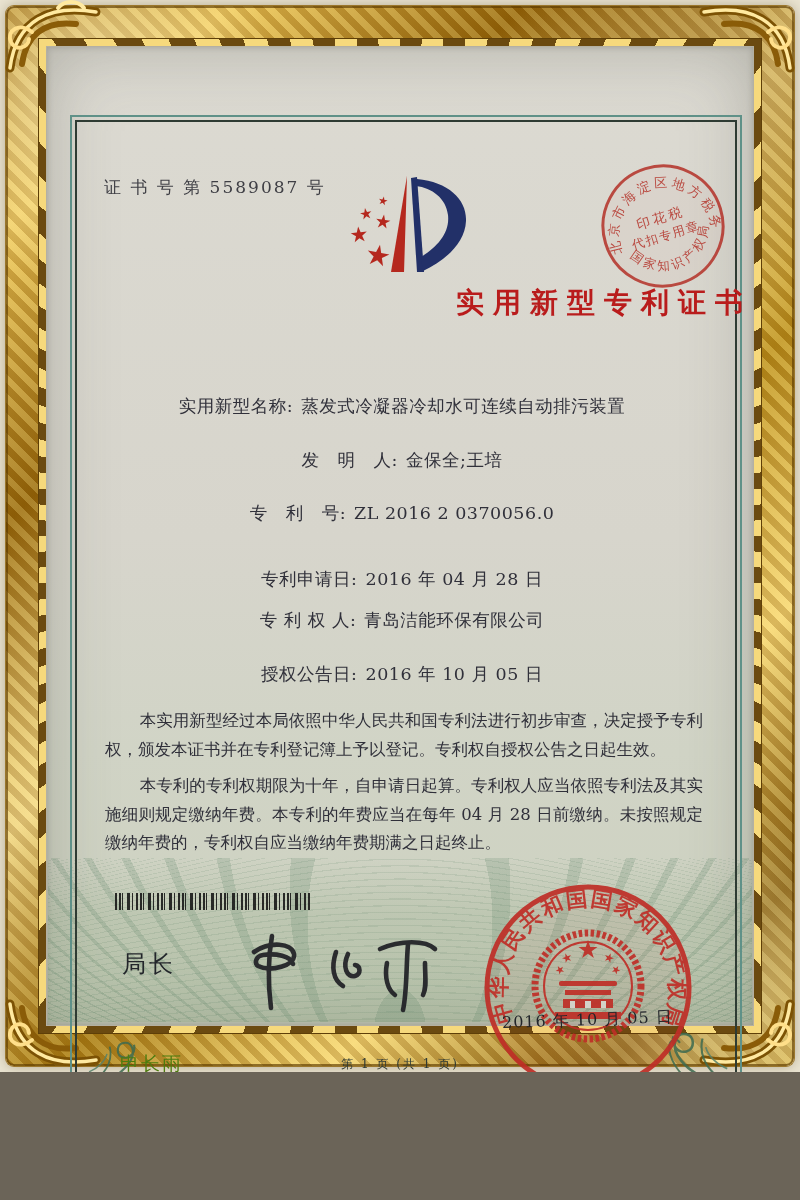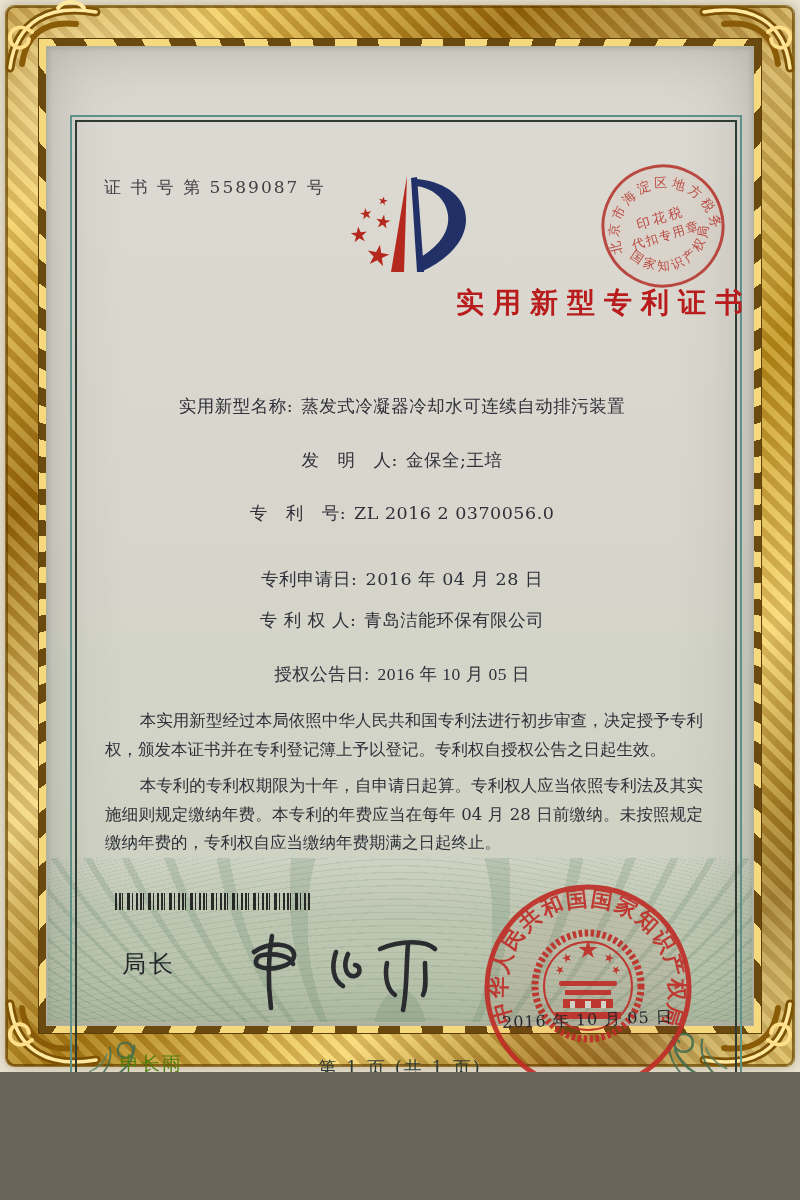--- a/index.html
+++ b/index.html
@@ -51,38 +51,38 @@
   .flourish.bl{left:80px; top:1016px; width:72px; height:72px;}
   .flourish.br{left:652px; top:1002px; width:86px; height:86px; transform:scaleX(-1);}
   
   .abs{position:absolute;}
   .cert-no{left:104px; top:176px; font-size:17px; letter-spacing:2px; color:#3f3f45;}
   .logo{left:323px; top:168px; width:152px; height:128px;}
   .tax-stamp{left:593px; top:156px; width:140px; height:140px; transform:rotate(-17deg); opacity:.88;}
   .title{left:48px; right:48px; top:284px; text-align:right; font-size:28px; font-weight:700;
          letter-spacing:9px; text-indent:9px; color:#b91c1c;}
   .field{left:112px; width:580px; font-size:17.5px; color:#30303a; letter-spacing:.5px; white-space:nowrap;text-align:center;}
-  .f0{top:394px;} .f1{top:448px;} .f2{top:501px;} .f3{top:555px;margin-top:12px;} .f4{top:608px;} .f5{top:662px;font-family:Liberation Serif, serif;}
+  .f0{top:394px;} .f1{top:448px;} .f2{top:501px;} .f3{top:555px;margin-top:12px;} .f4{top:608px;} .f5{top:662px;}
   .field .lbl{margin-right:8px;}
   .paras{left:97px; top:699px; width:614px; font-size:16.5px; line-height:28.5px;
          text-align:justify; color:#30303a;}
   .paras p{margin:8px; text-indent:2.1em;}
   .barcode{left:115px; top:893px; width:196px; height:17px; opacity:.88;
     background-image:repeating-linear-gradient(90deg,
       #141414 0 2px, transparent 2px 4px, #141414 4px 6px, transparent 6px 7px,
       #141414 7px 8px, transparent 8px 12px, #141414 12px 15px, transparent 15px 17px,
       #141414 17px 18px, transparent 18px 21px);}
   .director-title{left:122px; top:948px; font-size:24px; letter-spacing:3px; color:#23262b;
                   font-family:"DejaVu Sans", sans-serif; font-weight:500;}
   .director-name{left:120px; top:1035px; font-size:19px; letter-spacing:2px; color:#4d7c0f;
                  font-family:"DejaVu Sans", sans-serif; font-weight:500;margin-top:16px;}
   .signature{left:242px; top:922px; width:205px; height:95px;}
   .office-seal{left:478px; top:878px; width:220px; height:220px; opacity:.92;}
   .seal-date{left:502px; top:1010px; font-size:16px; letter-spacing:1px; color:#22252a; transform:rotate(-2deg);}
-  .footer{left:48px; right:48px; top:1056px; text-align:center; font-size:18px; letter-spacing:2px; color:#2e3a34;}
+  .footer{left:48px; right:48px; top:1056px; text-align:center; font-size:12px; letter-spacing:2px; color:#2e3a34;}
 </style>
 </head>
 <body>
 
 <div class="page">
 
   <div class="frame-gold">
     <svg class="corner-orn tl" viewBox="0 0 104 104">
       <path d="M98,14 C52,6 18,22 12,70" fill="none" stroke="#7c5204" stroke-width="9" stroke-linecap="round"></path>
       <path d="M98,14 C52,6 18,22 12,70" fill="none" stroke="#ffe9a0" stroke-width="3.5" stroke-linecap="round"></path>

